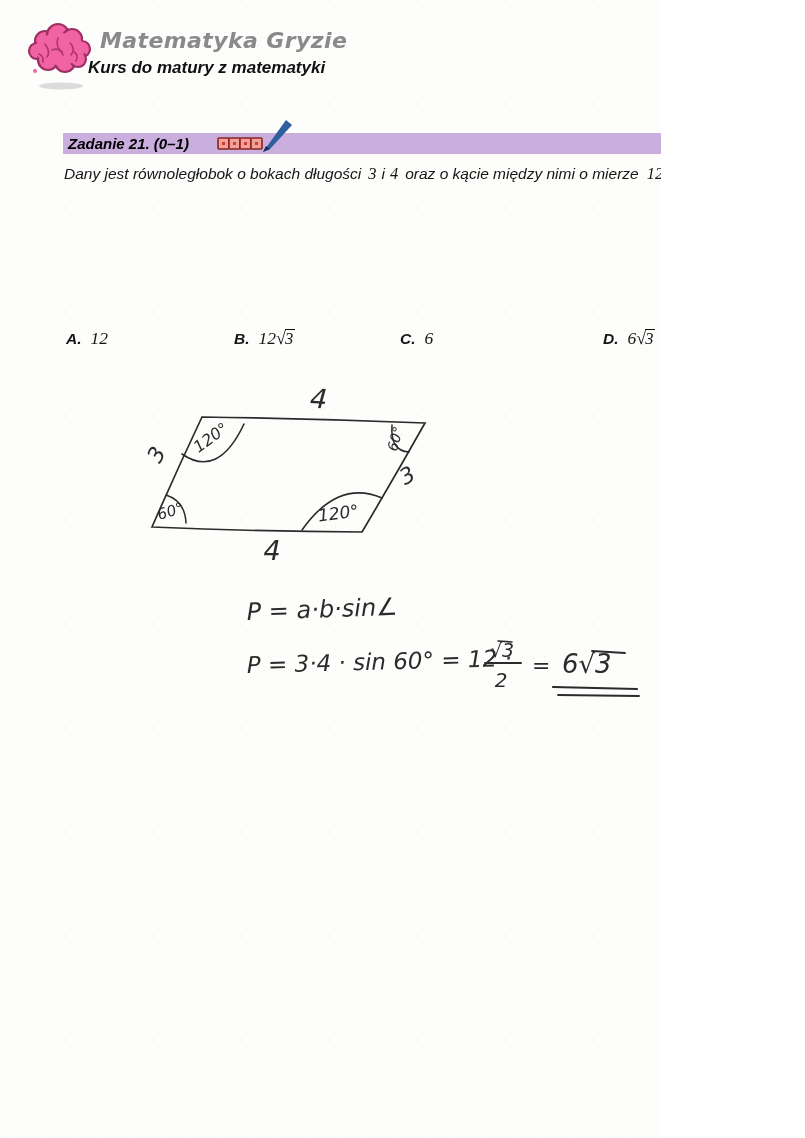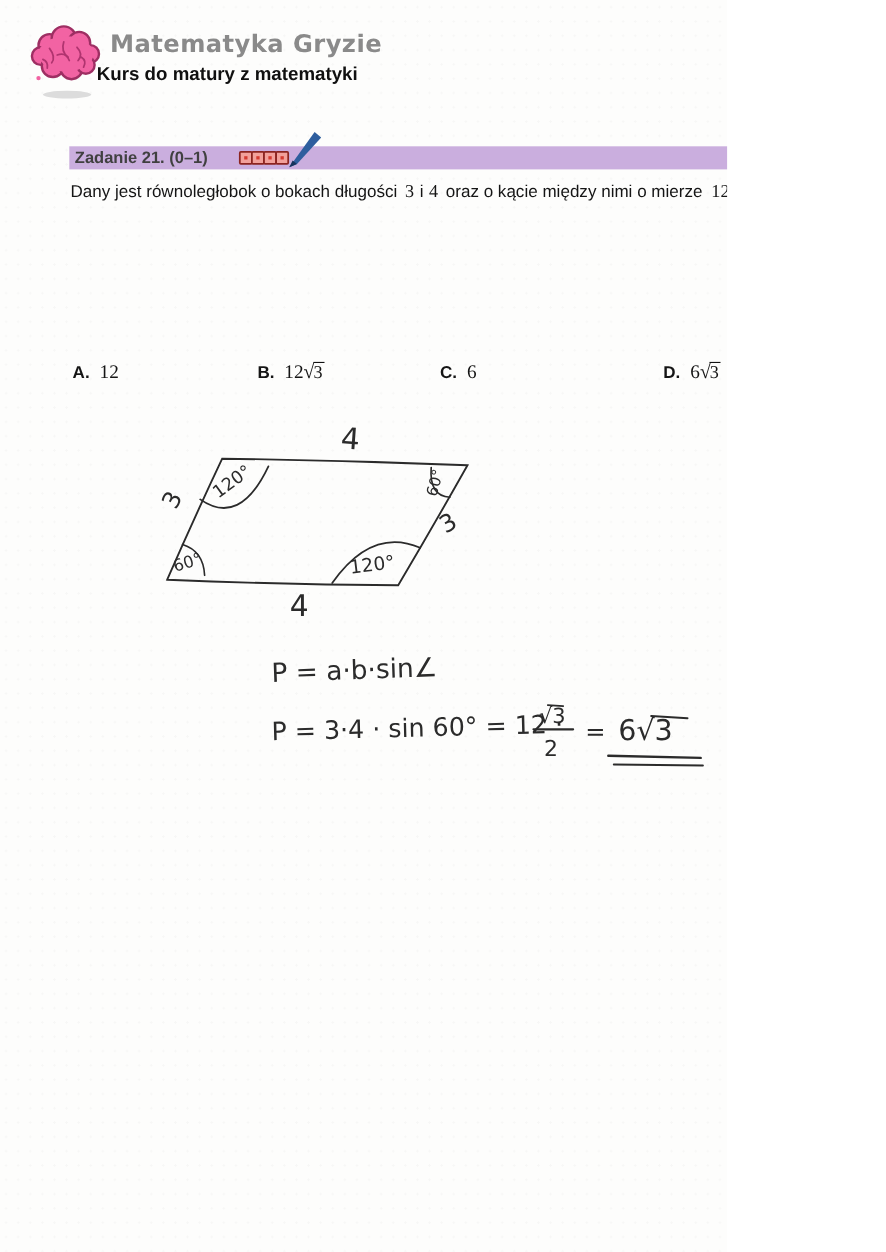--- a/index.html
+++ b/index.html
@@ -2,40 +2,41 @@
 <html style="--banner: #caaede; --brand_pink: #f263a3; --brand_pink_dark: #9e2f63; --title_gray: #8a8a8a; --pen_blue: #2e5e9e; --icon_red_fill: #f2a09a; --icon_red_border: #8c2420; --icon_red_dot: #d43a30;"><head>
 <meta charset="utf-8">
 <style>
   html,body { margin:0; padding:0; }
   .page {
     position:relative; width:661px; height:1138px;
     background:#fdfdfc; overflow:hidden;
     font-family:"Liberation Sans", sans-serif; color:#151515;
     background-image: radial-gradient(rgba(0,0,0,0.025) 1px, transparent 1px);
     background-size: 11px 13px;
+    font-style: italic;
   }
   
   .logo { position:absolute; left:24px; top:18px; width:72px; height:76px; }
   .brand-title {
     position:absolute; left:100px; top:28px;
     font-family:"DejaVu Sans", sans-serif; font-weight:700;
     font-size:22px; color:var(--title_gray, #8a8a8a); letter-spacing:0.4px;
   }
   .brand-subtitle {
     position:absolute; left:88px; top:58px;
     font-weight:700; font-size:17px; color:#101010;
   }
   
   .banner {
     position:absolute; left:63px; top:133px; width:677px; height:21px;
     background:var(--banner, #caaede);
   }
   .banner-label {
     position:absolute; left:5px; top:0; line-height:21px;
-    font-weight:700; font-size:15px; color:#404040;
+    font-weight:700; font-size:15px; color:#000000;
   }
   .banner-icon { position:absolute; left:151px; top:-15px; width:84px; height:38px; }
   
   .statement { position:absolute; left:64px; top:164px; width:690px; font-size:15.5px; }
   .mathnum { font-family:"Liberation Serif", serif; font-size:16.5px; }
   .sp1 { margin:0 5px 0 7px; } .sp2 { margin:0 7px 0 5px; } .sp3 { margin-left:8px; }
   .instruction { position:absolute; left:64px; top:205px; font-size:15.5px; font-weight:700; }
   .lead { position:absolute; left:64px; top:249px; font-size:15.5px; }
   
   .options { position:absolute; left:64px; top:292px; width:690px; height:32px;margin-top:36px; }

